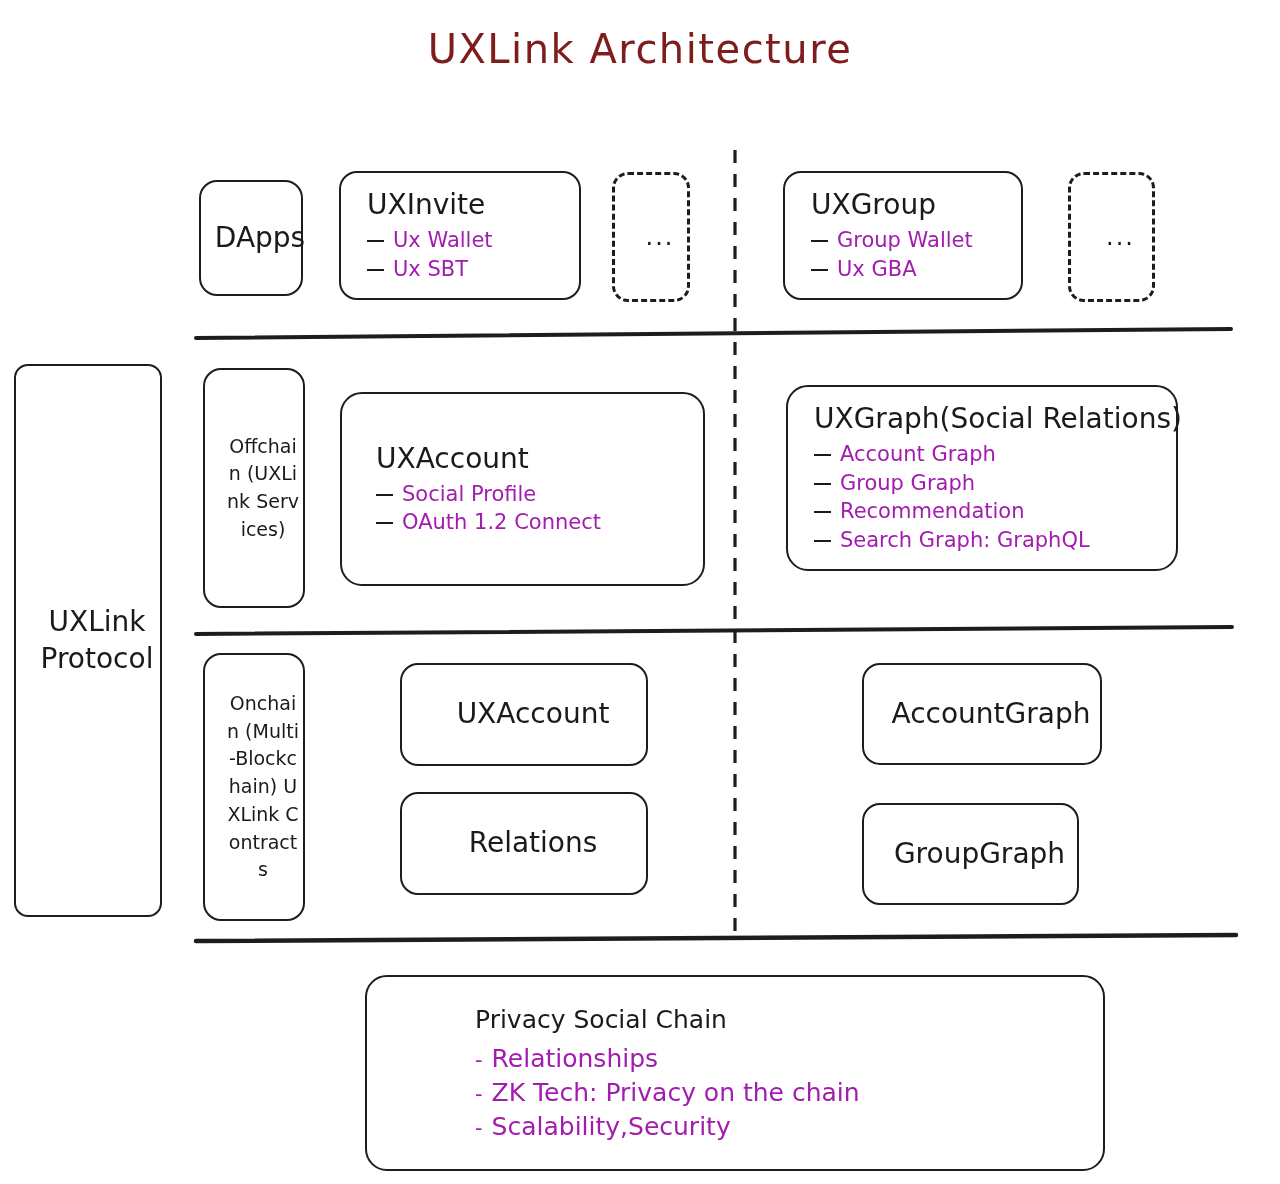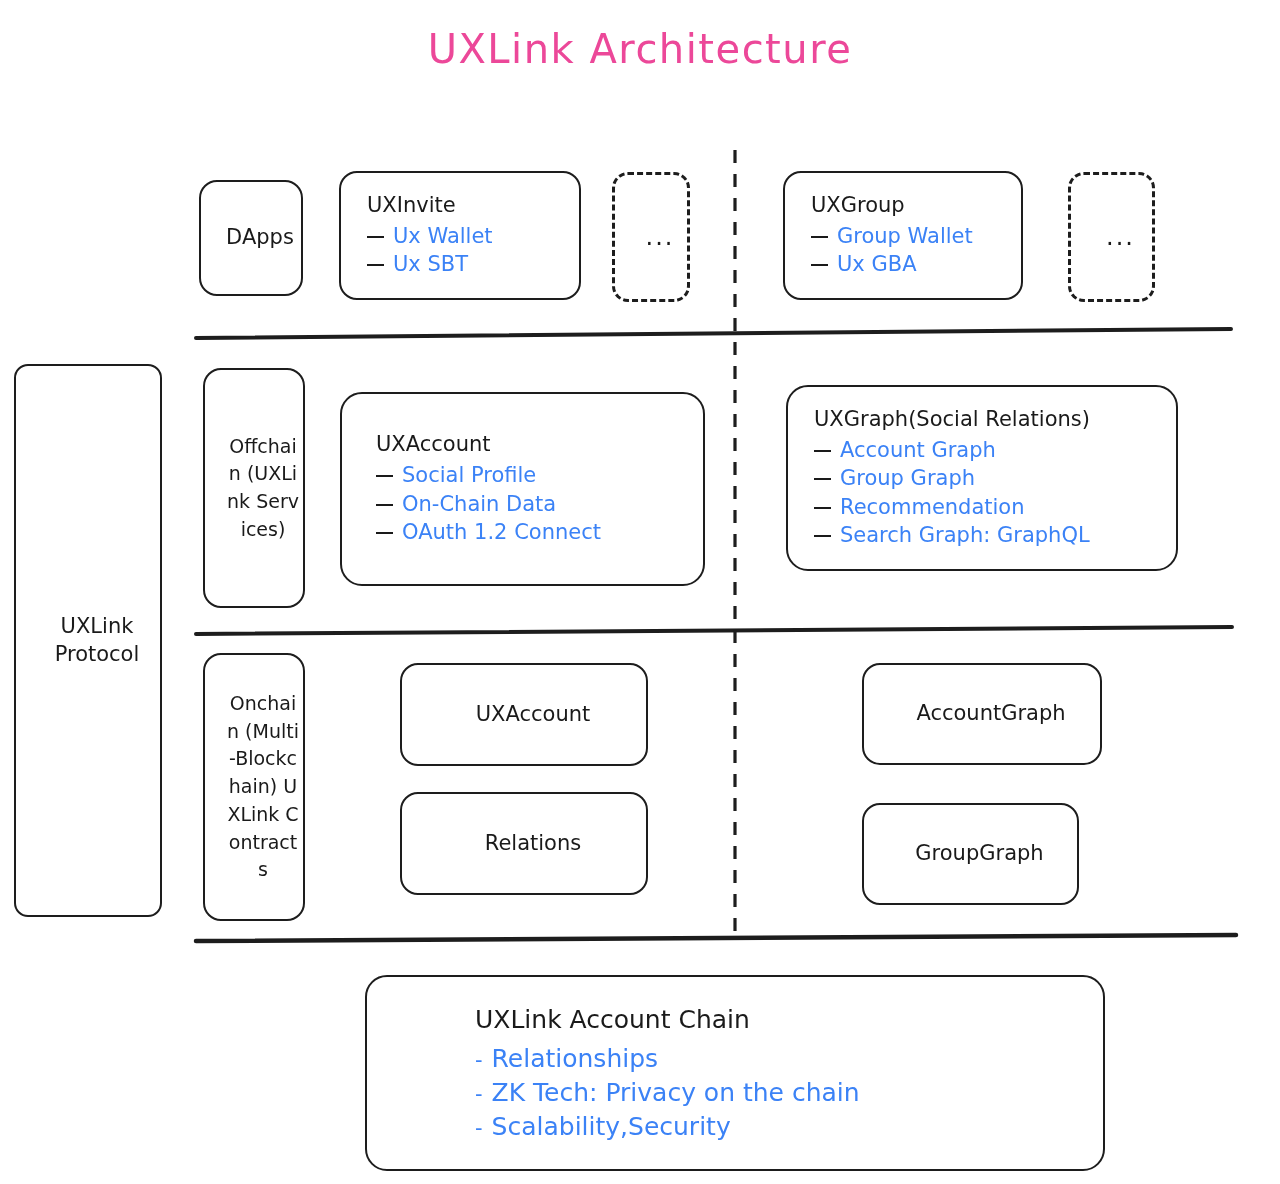--- a/index.html
+++ b/index.html
@@ -26,21 +26,21 @@
 
   
   .title {
     position: absolute;
     left: 0;
     top: 26px;
     width: 1280px;
     text-align: center;
     font-size: 40px;
     letter-spacing: 1.5px;
-    color: #ec4899;
+    color: #7f1d1d;
     font-family: "DejaVu Sans", sans-serif;
     font-weight: 400;
   }
 
   
   .node {
     position: absolute;
     box-sizing: border-box;
     border: 2.3px solid #1d1d1d;
     border-radius: 18px;
@@ -54,35 +54,35 @@
     border-width: 3px;
     border-radius: 16px;
   }
   .node.center {
     align-items: center;
     text-align: center;
     padding-left: 18px;
   }
 
   .node-title {
-    font-size: 21px;
+    font-size: 28px;
     line-height: 1.32;
     color: #1a1a1a;
     white-space: nowrap;
   }
 
   .node-list {
     list-style: none;
     margin: 2px 0 0 0;
     padding: 0;
   }
   .node-list li {
     font-size: 21px;
     line-height: 1.36;
-    color: #3b82f6;
+    color: #a21caf;
     white-space: nowrap;
     display: flex;
     align-items: baseline;
     gap: 9px;
   }
   .bullet-dash {
     display: inline-block;
     width: 17px;
     height: 2px;
     background: #1a1a1a;
@@ -192,24 +192,20 @@
 <div class="node" style="left:340px; top:392px; width:365px; height:194px; border-radius:22px;">
   <div class="textblock">
     <div class="node-title">UXAccount</div>
     <ul class="node-list">
       <li>
           <span class="bullet-dash"></span>
           <span>Social Profile</span>
         </li>
       <li>
           <span class="bullet-dash"></span>
-          <span>On-Chain Data</span>
-        </li>
-      <li>
-          <span class="bullet-dash"></span>
           <span>OAuth 1.2 Connect</span>
         </li>
     </ul>
   </div>
 </div>
 
 <div class="node" style="left:786px; top:385px; width:392px; height:186px; border-radius:22px;">
   <div class="textblock tight">
     <div class="node-title">UXGraph(Social Relations)</div>
     <ul class="node-list">
@@ -248,21 +244,21 @@
 <div class="node center" style="left:862px; top:663px; width:240px; height:102px;">
   <div class="node-title">AccountGraph</div>
 </div>
 
 <div class="node center" style="left:862px; top:803px; width:217px; height:102px;">
   <div class="node-title">GroupGraph</div>
 </div>
 
 <div class="node" style="left:365px; top:975px; width:740px; height:196px; border-radius:22px;">
   <div class="textblock" style="padding-left:108px;">
-    <div class="node-title" style="font-size:25px;">UXLink Account Chain</div>
+    <div class="node-title" style="font-size:25px;">Privacy Social Chain</div>
     <ul class="node-list" style="margin-top:6px;">
       <li style="font-size:25px;">
           <span class="bullet-hyphen">-</span>
           <span>Relationships</span>
         </li>
       <li style="font-size:25px;">
           <span class="bullet-hyphen">-</span>
           <span>ZK Tech: Privacy on the chain</span>
         </li>
       <li style="font-size:25px;">

